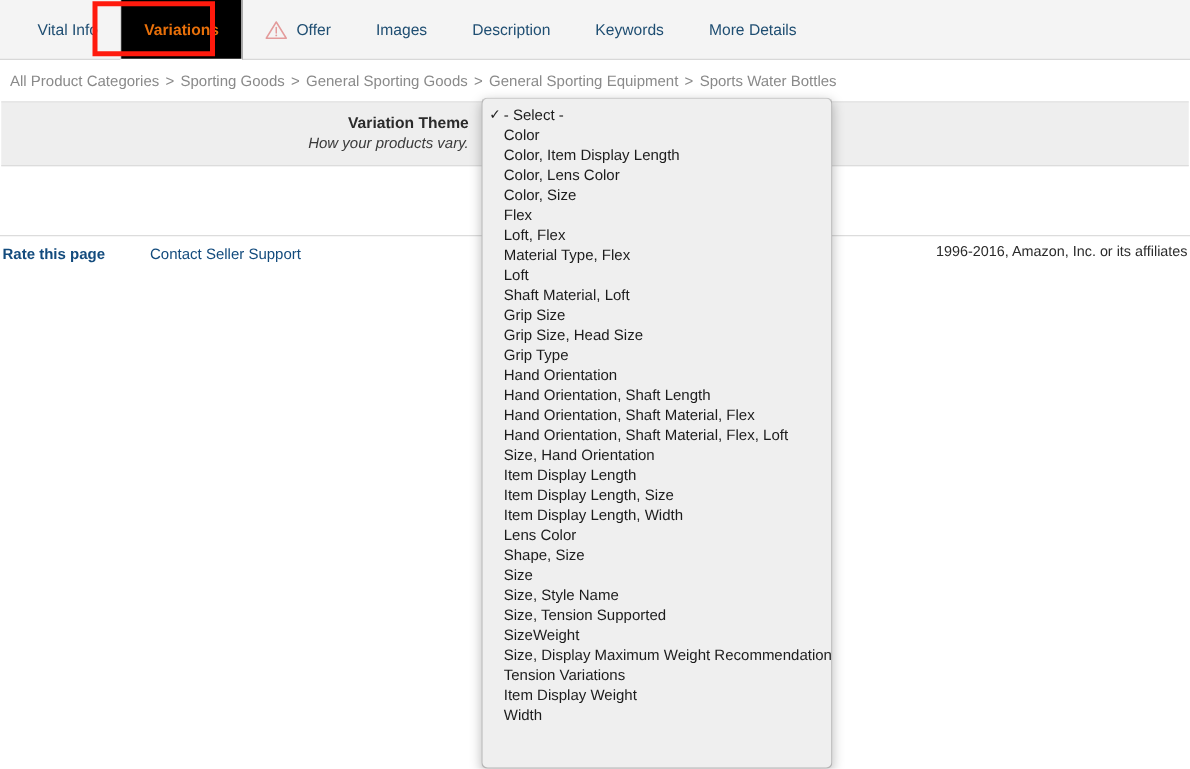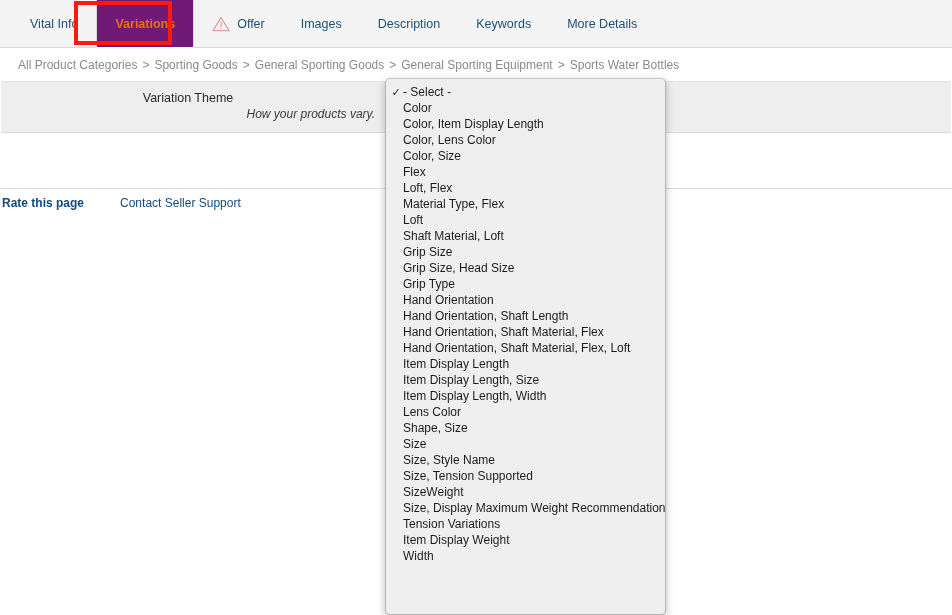--- a/index.html
+++ b/index.html
@@ -37,21 +37,21 @@
     align-items: center;
     height: 48px;
     padding: 0 18px;
     font-size: 12.5px;
     color: #1f4e72;
     white-space: nowrap;
     cursor: pointer;
     box-sizing: border-box;
   }
   .tab.active {
-    background: #701a75;
+    background: #000000;
     color: #e8700a;
     font-weight: bold;
     border-left: 1px solid #d8d8d8;
     border-right: 1px solid #d8d8d8;
     border-bottom: 1px solid #ffffff;
     position: relative;
     z-index: 3;
   }
   .tab .warn-icon {
     display: inline-block;
@@ -73,21 +73,21 @@
   }
 
   
   .breadcrumb {
     position: absolute;
     left: 0; top: 49px;
     width: 952px;
     height: 32px;
     display: flex;
     align-items: center;
-    padding-left: 18px;
+    padding-left: 8px;
     box-sizing: border-box;
     font-size: 12px;
     color: #8a8a8a;
     background: #ffffff;
   }
   .breadcrumb .crumb { color: #8a8a8a; white-space: nowrap; }
   .breadcrumb .sep { margin: 0 5px; color: #8a8a8a; }
 
   
   .form-panel {
@@ -105,24 +105,23 @@
     left: 0;
     top: 9px;
     width: 382px;
     text-align: right;
     padding-right: 8px;
     box-sizing: border-box;
   }
   .field-label .label-main {
     display: block;
     font-size: 12.5px;
-    font-weight: normal;
+    font-weight: bold;
     color: #2b2b2b;
     line-height: 15px;
-    text-align: center;
   }
   .field-label .label-sub {
     display: block;
     font-size: 12px;
     font-style: italic;
     color: #3a3a3a;
     line-height: 15px;
     margin-top: 1px;
   }
 
@@ -264,40 +263,42 @@
     <span class="label-sub">How your products vary.</span>
   </div>
 </div>
 
 <div class="footer-rule"></div>
 <div class="footer">
   <div class="footer-left">
     <span class="footer-link bold">Rate this page</span>
     <span class="footer-link second">Contact Seller Support</span>
   </div>
+  <div class="footer-right">1996-2016, Amazon, Inc. or its affiliates</div>
 </div>
 
 <div class="dropdown" id="dropdown-list">
     <div class="dd-item"><span class="check">✓</span><span>- Select -</span></div>
     <div class="dd-item"><span>Color</span></div>
     <div class="dd-item"><span>Color, Item Display Length</span></div>
     <div class="dd-item"><span>Color, Lens Color</span></div>
     <div class="dd-item"><span>Color, Size</span></div>
     <div class="dd-item"><span>Flex</span></div>
     <div class="dd-item"><span>Loft, Flex</span></div>
     <div class="dd-item"><span>Material Type, Flex</span></div>
     <div class="dd-item"><span>Loft</span></div>
     <div class="dd-item"><span>Shaft Material, Loft</span></div>
     <div class="dd-item"><span>Grip Size</span></div>
     <div class="dd-item"><span>Grip Size, Head Size</span></div>
     <div class="dd-item"><span>Grip Type</span></div>
     <div class="dd-item"><span>Hand Orientation</span></div>
     <div class="dd-item"><span>Hand Orientation, Shaft Length</span></div>
     <div class="dd-item"><span>Hand Orientation, Shaft Material, Flex</span></div>
     <div class="dd-item"><span>Hand Orientation, Shaft Material, Flex, Loft</span></div>
+    <div class="dd-item"><span>Size, Hand Orientation</span></div>
     <div class="dd-item"><span>Item Display Length</span></div>
     <div class="dd-item"><span>Item Display Length, Size</span></div>
     <div class="dd-item"><span>Item Display Length, Width</span></div>
     <div class="dd-item"><span>Lens Color</span></div>
     <div class="dd-item"><span>Shape, Size</span></div>
     <div class="dd-item"><span>Size</span></div>
     <div class="dd-item"><span>Size, Style Name</span></div>
     <div class="dd-item"><span>Size, Tension Supported</span></div>
     <div class="dd-item"><span>SizeWeight</span></div>
     <div class="dd-item"><span>Size, Display Maximum Weight Recommendation</span></div>

